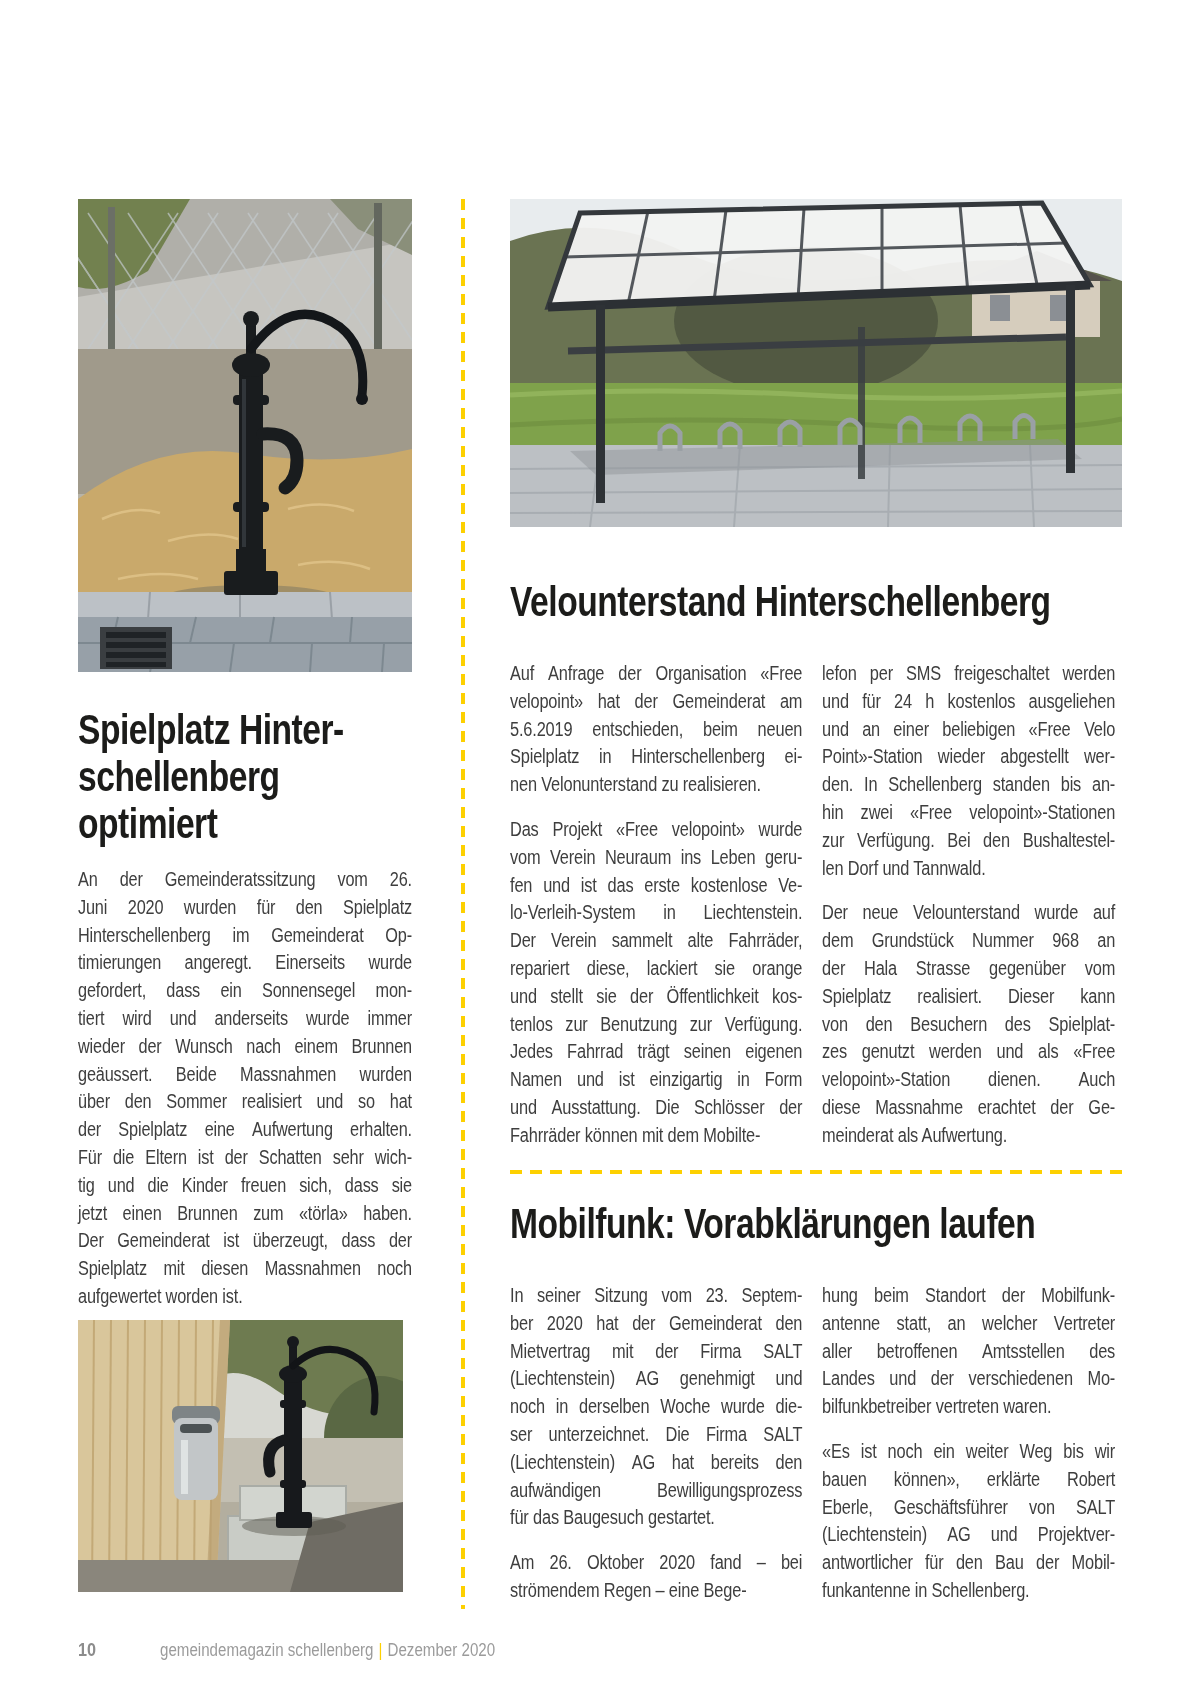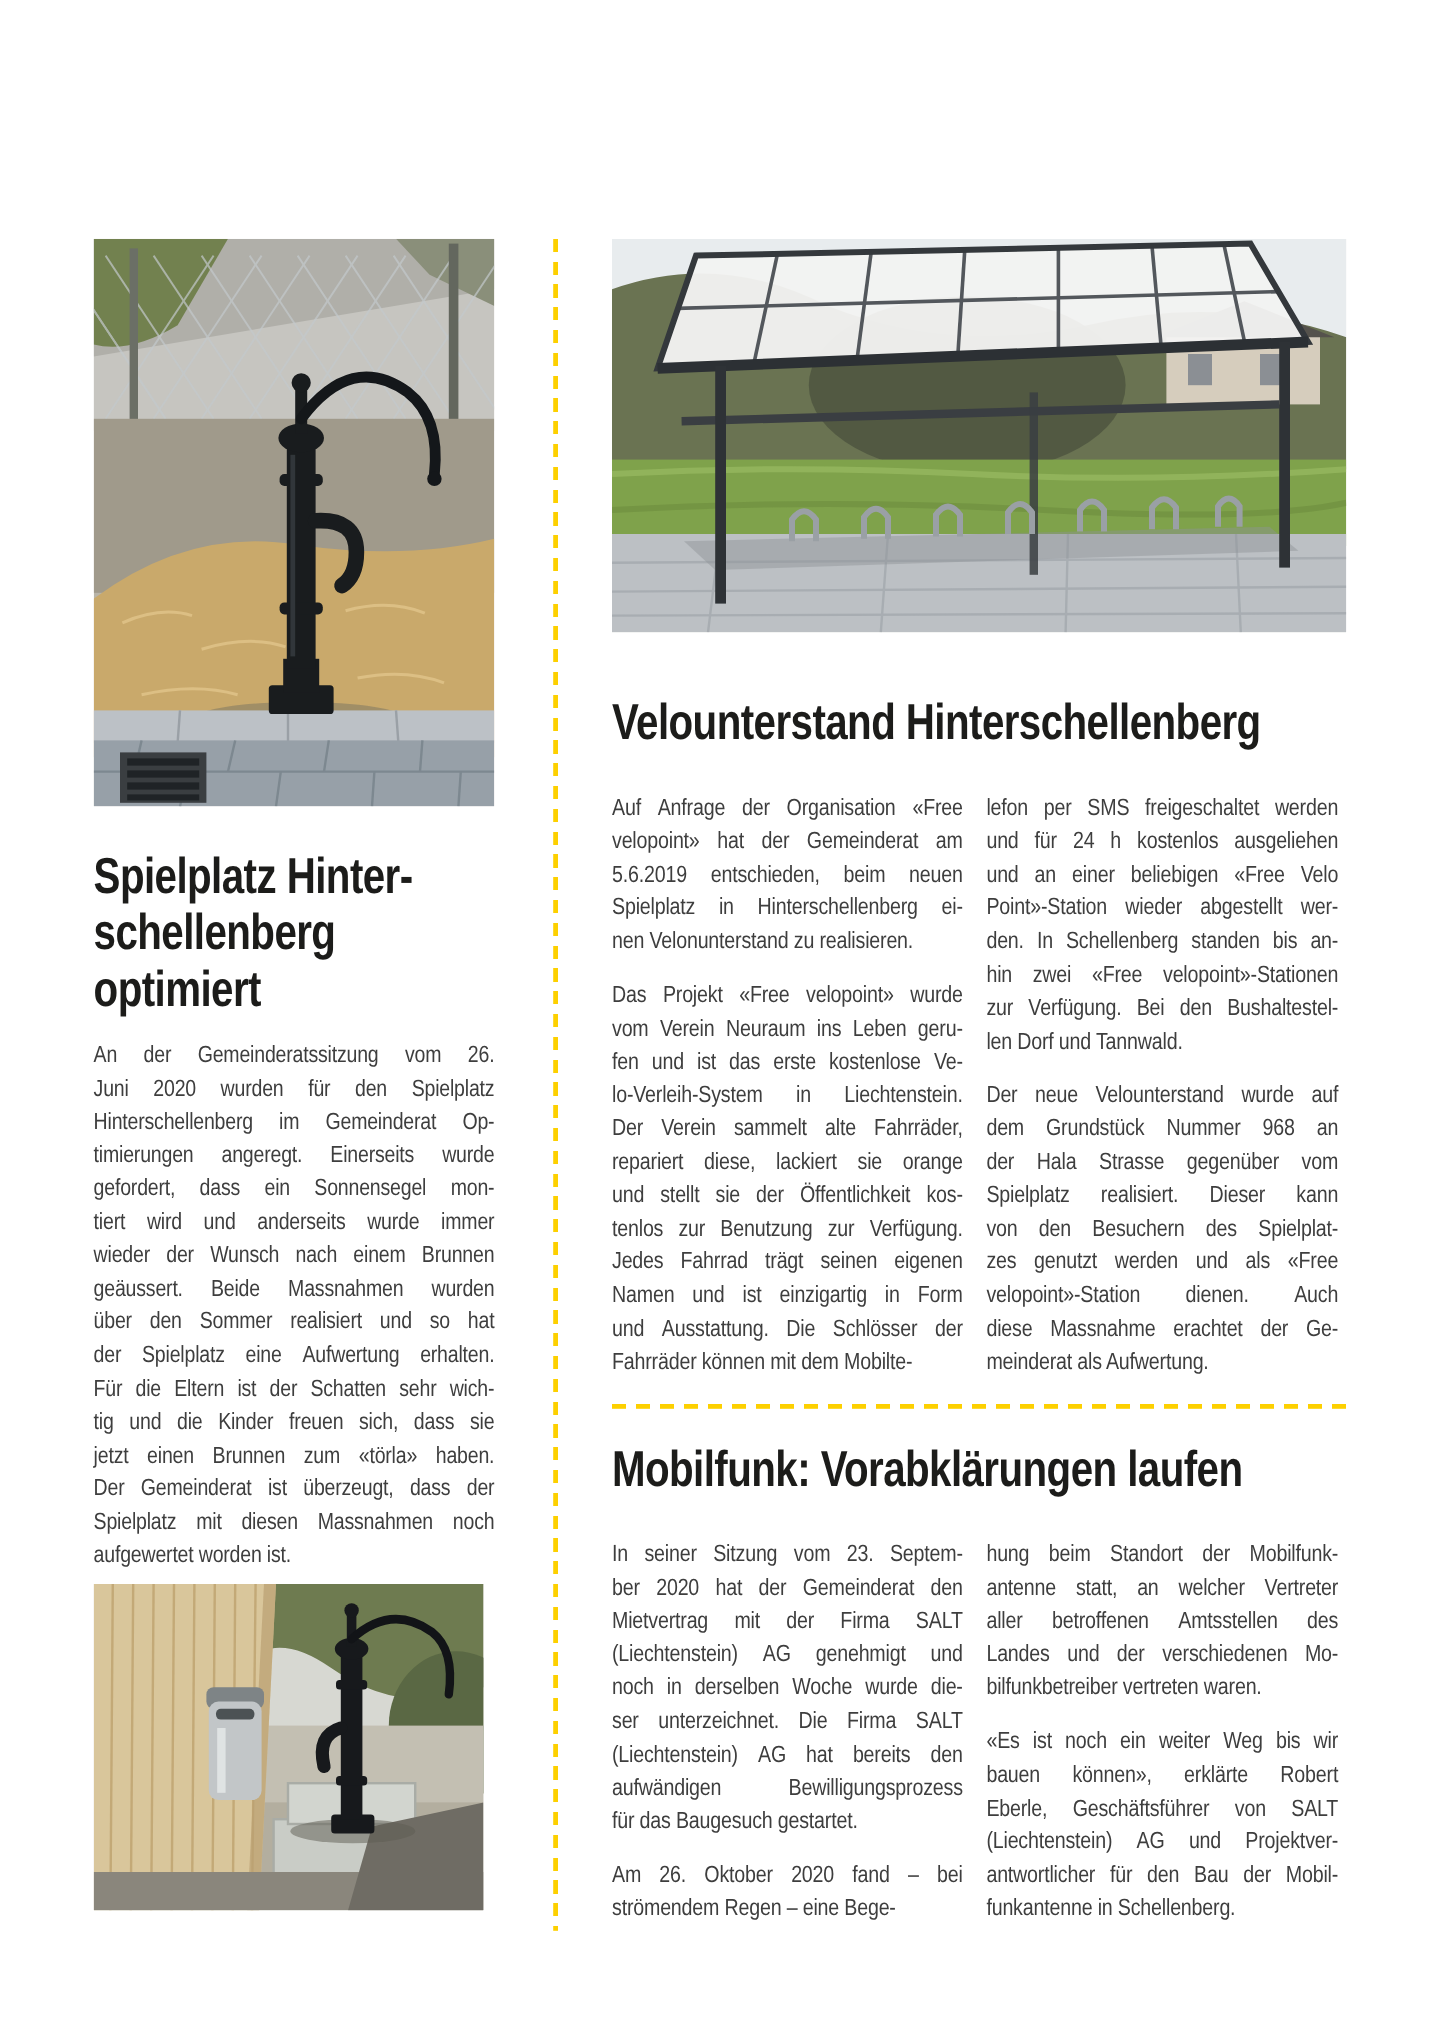--- a/index.html
+++ b/index.html
@@ -326,14 +326,18 @@
       <div class="para">
         <div class="line"><span>«Es</span><span>ist</span><span>noch</span><span>ein</span><span>weiter</span><span>Weg</span><span>bis</span><span>wir</span></div>
         <div class="line"><span>bauen</span><span>können»,</span><span>erklärte</span><span>Robert</span></div>
         <div class="line"><span>Eberle,</span><span>Geschäftsführer</span><span>von</span><span>SALT</span></div>
         <div class="line"><span>(Liechtenstein)</span><span>AG</span><span>und</span><span>Projektver-</span></div>
         <div class="line"><span>antwortlicher</span><span>für</span><span>den</span><span>Bau</span><span>der</span><span>Mobil-</span></div>
         <div class="line last">funkantenne in Schellenberg.</div>
       </div>
     </div>
 
+  <div id="footer">
+    <span id="footer-number">10</span>
+    <span id="footer-line"><span>gemeindemagazin schellenberg</span><span class="pipe">|</span><span>Dezember 2020</span></span>
+  </div>
 
 </div>
 
 </body></html>

